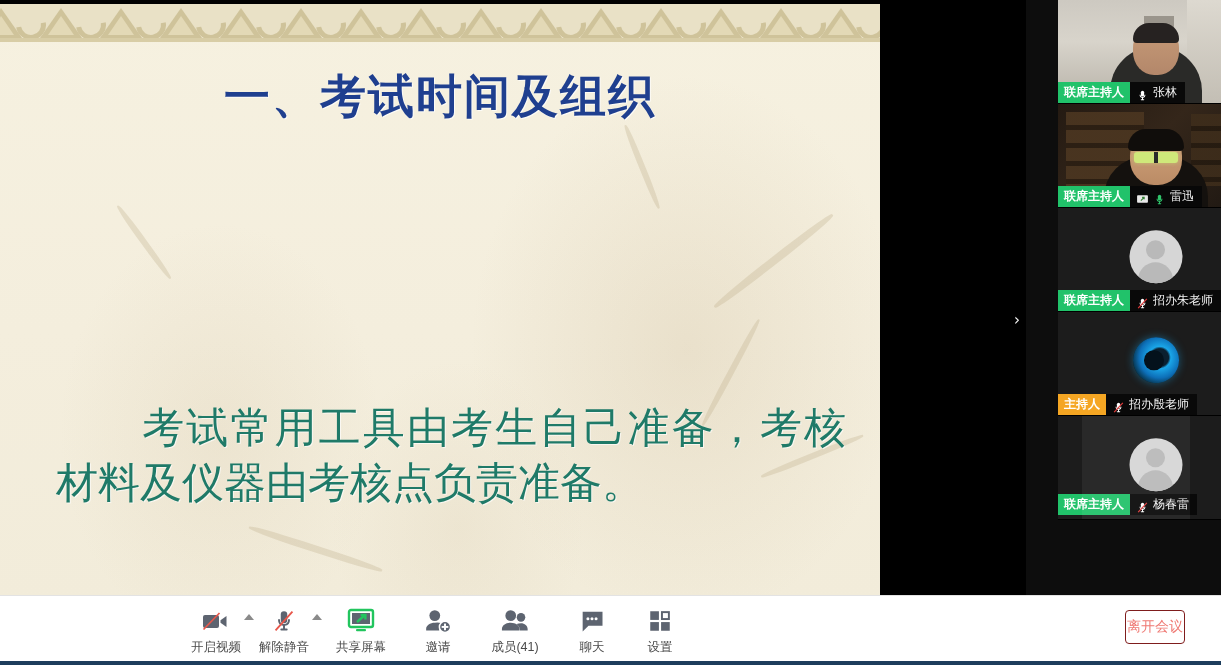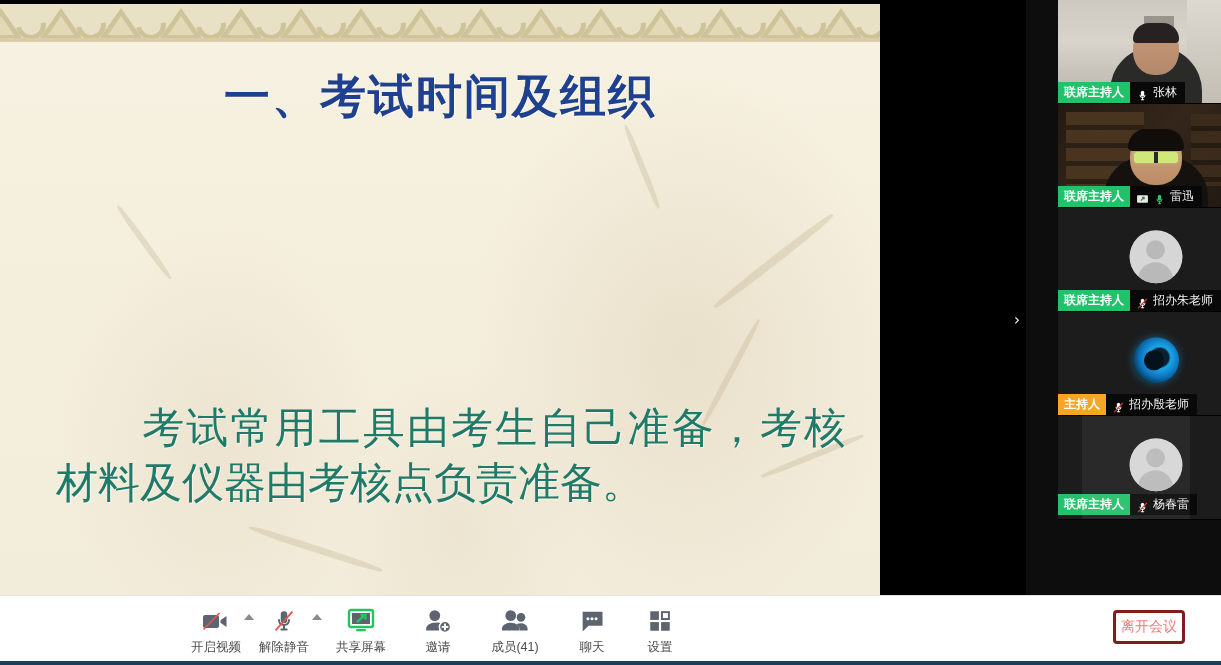--- a/index.html
+++ b/index.html
@@ -246,22 +246,22 @@
     position:absolute; right: -4px; top: 16px;
     width: 0; height: 0;
     border-left: 5px solid transparent;
     border-right: 5px solid transparent;
     border-bottom: 6px solid #8a8a8a;
     cursor: pointer;
   }
   .tb-item.wide { width: 86px; }
   #leave-btn {
     position: absolute; right: 36px; top: 14px;
-    width: 72px; height: 34px;
-    border: 3px solid #7f1d1d;
+    width: 60px; height: 34px;
+    border: 1px solid #7f1d1d;
     border-radius: 4px;
     background: #ffffff;
     color: #ef7a74;
     font-size: 14px;
     display:flex; align-items:center; justify-content:center;
     cursor: pointer;
     font-family: "Liberation Sans", sans-serif;
   }
 </style>
 </head>

